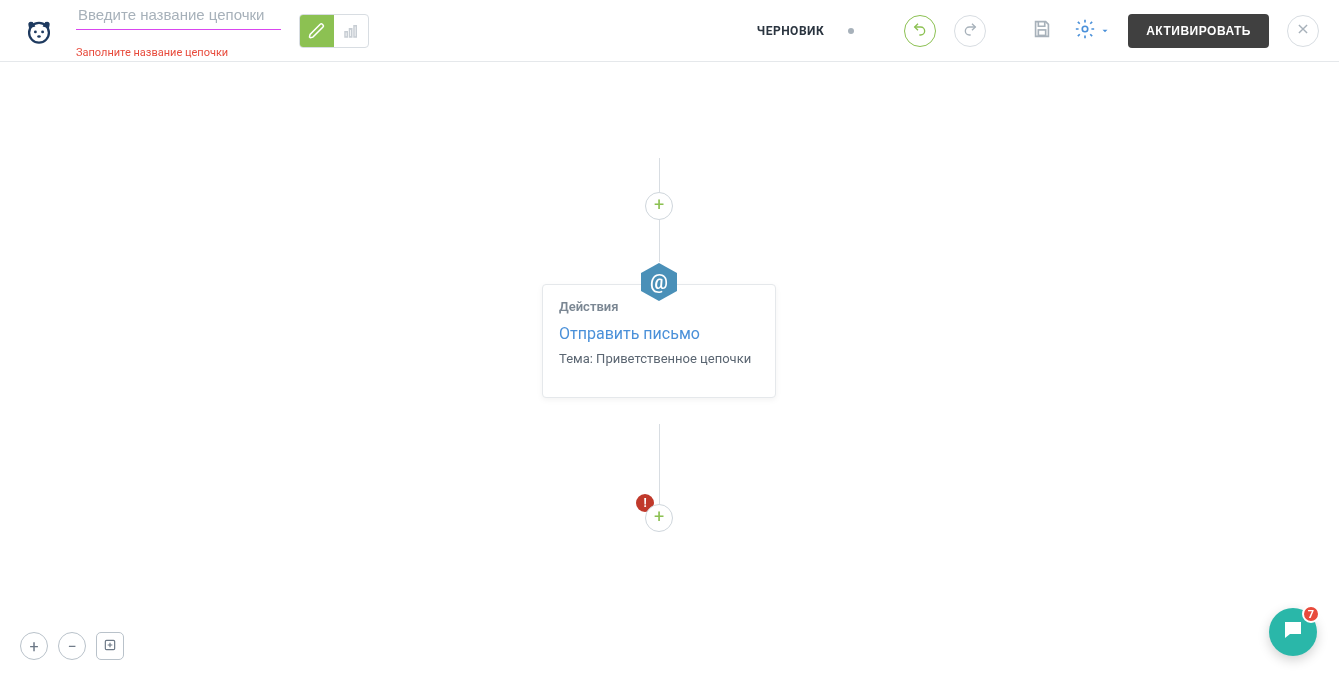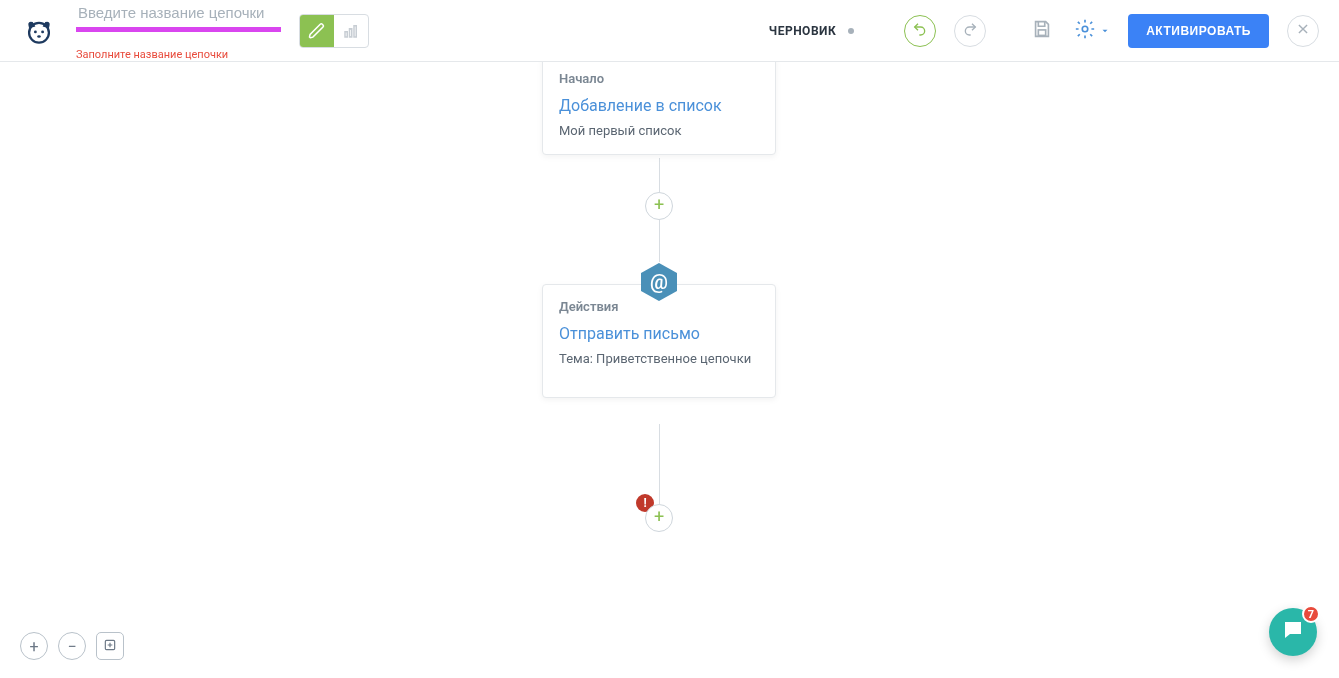--- a/index.html
+++ b/index.html
@@ -24,21 +24,21 @@
   }
   .logo {
     width: 38px; height: 38px;
     display: flex; align-items: center; justify-content: center;
   }
   .name-wrap { display: flex; flex-direction: column; min-width: 205px; }
   .name-input {
     font-size: 15px;
     padding: 4px 2px 6px;
     border: none;
-    border-bottom: 5px solid #d946ef;
+    border-bottom: 1px solid #d946ef;
     outline: none;
     color: #b91c1c;
     width: 205px;
     background: transparent;
   }
   .name-input::placeholder { color: #a7b1ba; }
   .name-error {
     font-size: 11px;
     color: #e84b3c;
     margin-top: 16px;
@@ -59,21 +59,21 @@
   .mode-btn.active { background: #8cc152; }
   .mode-btn svg { display:block; }
 
   .flex-spacer { flex: 1; }
 
   .status-label {
     font-size: 12px;
     font-weight: 700;
     letter-spacing: .5px;
     color: #2b3540;
-    display: flex; align-items: center; gap: 12px;
+    display: flex; align-items: center; gap: 24px;
   }
   .status-dot {
     width: 6px; height: 6px; border-radius: 50%;
     background: #a7b1ba;
   }
 
   .icon-btn {
     width: 32px; height: 32px;
     border: 1.5px solid #d8dde2;
     border-radius: 50%;
@@ -86,21 +86,21 @@
   .icon-plain {
     width: 28px; height: 28px;
     display: flex; align-items: center; justify-content: center;
     cursor: pointer; color: #a7b1ba;
   }
 
   .settings-group { display:flex; align-items:center; gap:4px; cursor:pointer; color:#4a90d9; }
   .settings-group .gear { color:#4a90d9; }
 
   .activate-btn {
-    background: #3b82f6;
+    background: #404040;
     color: #fff;
     font-size: 12px;
     font-weight: 700;
     letter-spacing: .5px;
     border: none;
     border-radius: 4px;
     padding: 10px 18px;
     cursor: pointer;
   }
 
@@ -328,25 +328,20 @@
   </div>
 </div>
 
 <div class="canvas">
 
 
   <div class="connector" style="top:96px; height:34px;"></div>
   <div class="connector" style="top:158px; height:42px;"></div>
   <div class="connector" style="top:362px; height:80px;"></div>
 
-  <div class="node-card" style="left:542px; top:-6px;">
-    <div class="node-category">Начало</div>
-    <div class="node-title">Добавление в список</div>
-    <div class="node-sub">Мой первый список</div>
-  </div>
 
   <div class="add-circle" style="top:130px;">
     <span class="plus">+</span>
   </div>
 
   <div class="hex-badge" style="top:200px;">
     <svg class="hex" viewBox="0 0 40 40">
       <polygon points="20,1 38,11 38,29 20,39 2,29 2,11" fill="#4a90b8"></polygon>
     </svg>
     <span class="at">@</span>

